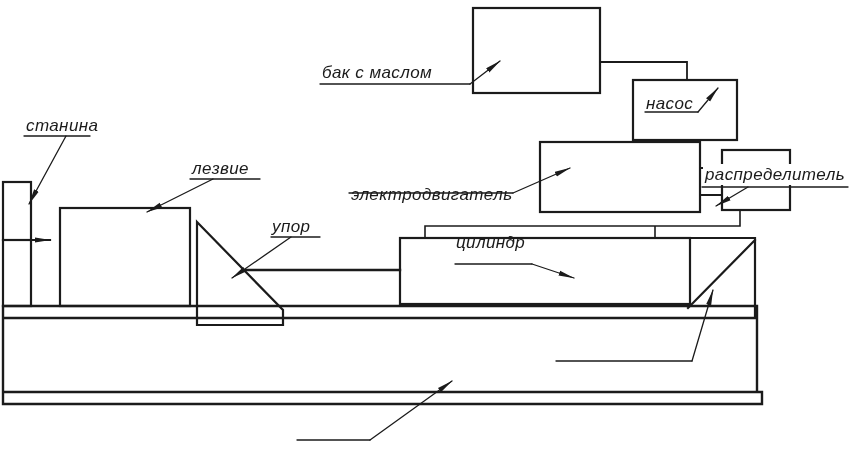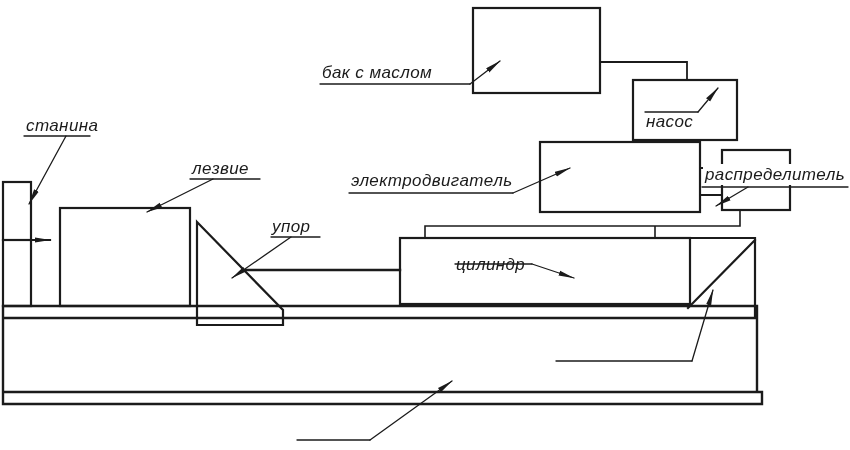--- a/index.html
+++ b/index.html
@@ -134,23 +134,23 @@
   </svg>
 
   <div class="lbl" style="left:26px;top:115px">станина</div>
 
   <div class="lbl" style="left:192px;top:158px">лезвие</div>
 
   <div class="lbl" style="left:272px;top:216px">упор</div>
 
   <div class="lbl" style="left:322px;top:62px">бак с маслом</div>
 
-  <div class="lbl" style="left:646px;top:111px">насос</div>
+  <div class="lbl" style="left:646px;top:93px">насос</div>
 
-  <div class="lbl" style="left:351px;top:170px">электродвигатель</div>
+  <div class="lbl" style="left:351px;top:184px">электродвигатель</div>
 
   <div class="lbl lbl-bg" style="left:703px;top:164px">распределитель</div>
 
-  <div class="lbl" style="left:456px;top:254px">цилиндр</div>
+  <div class="lbl" style="left:456px;top:232px">цилиндр</div>
 
 
 
 </div>
 
 </body></html>

